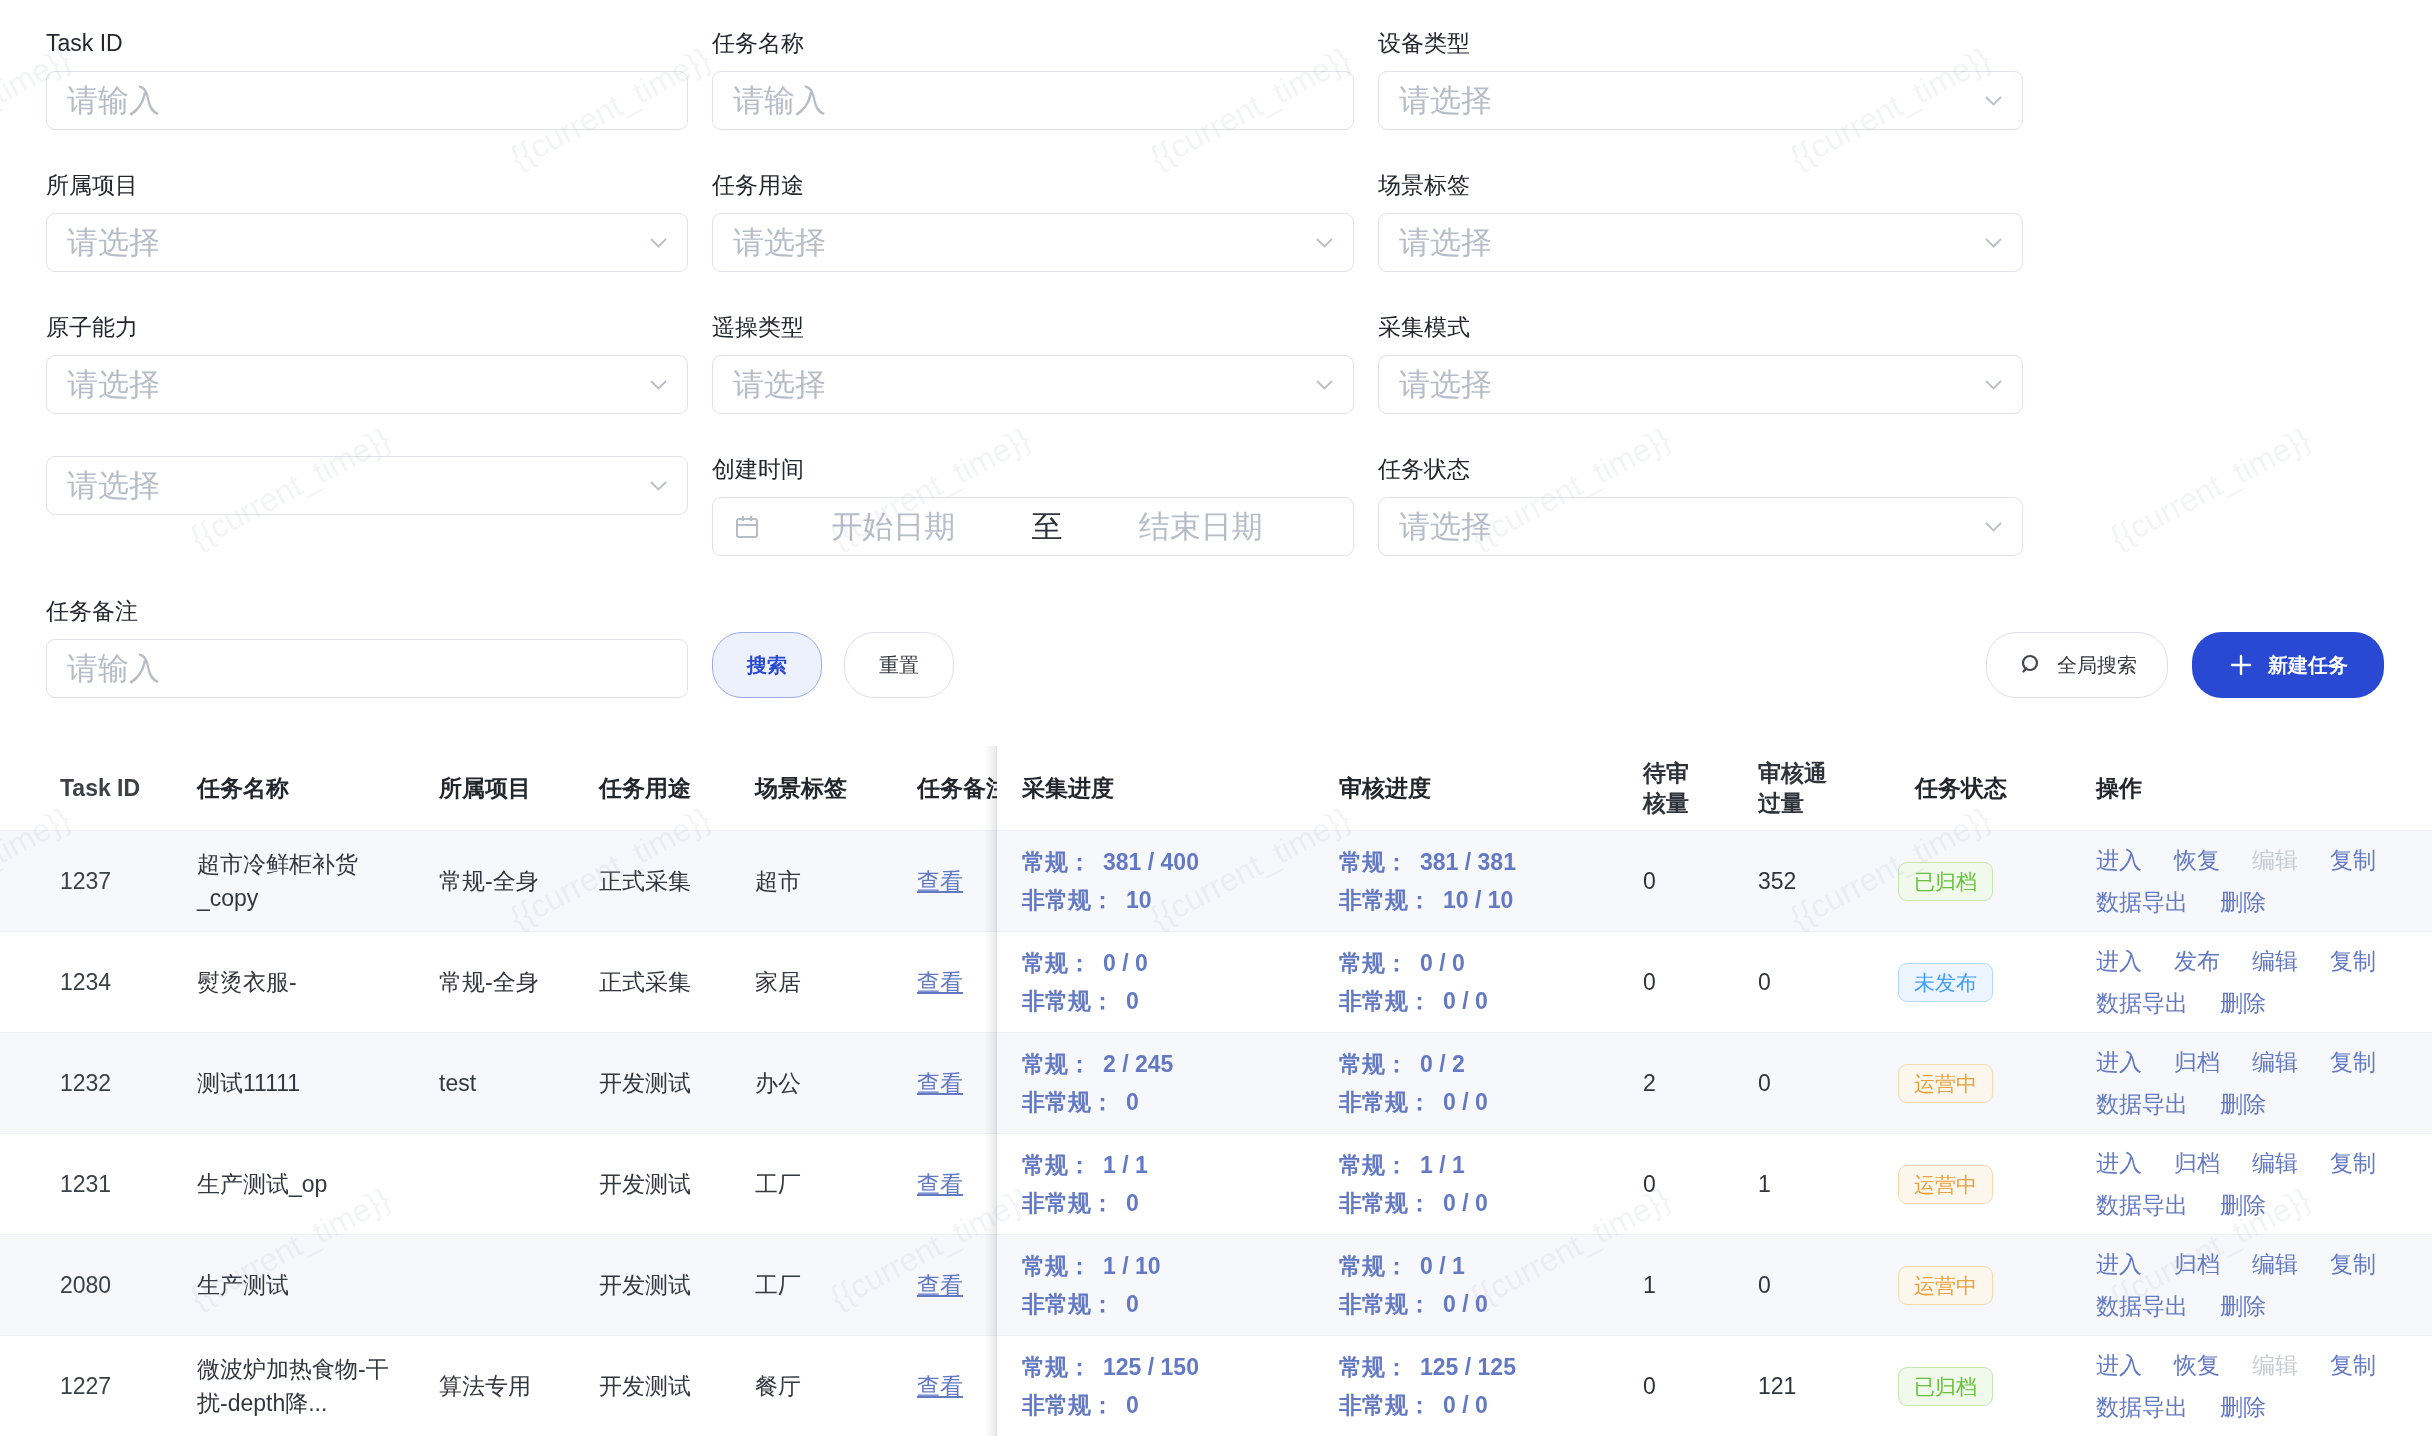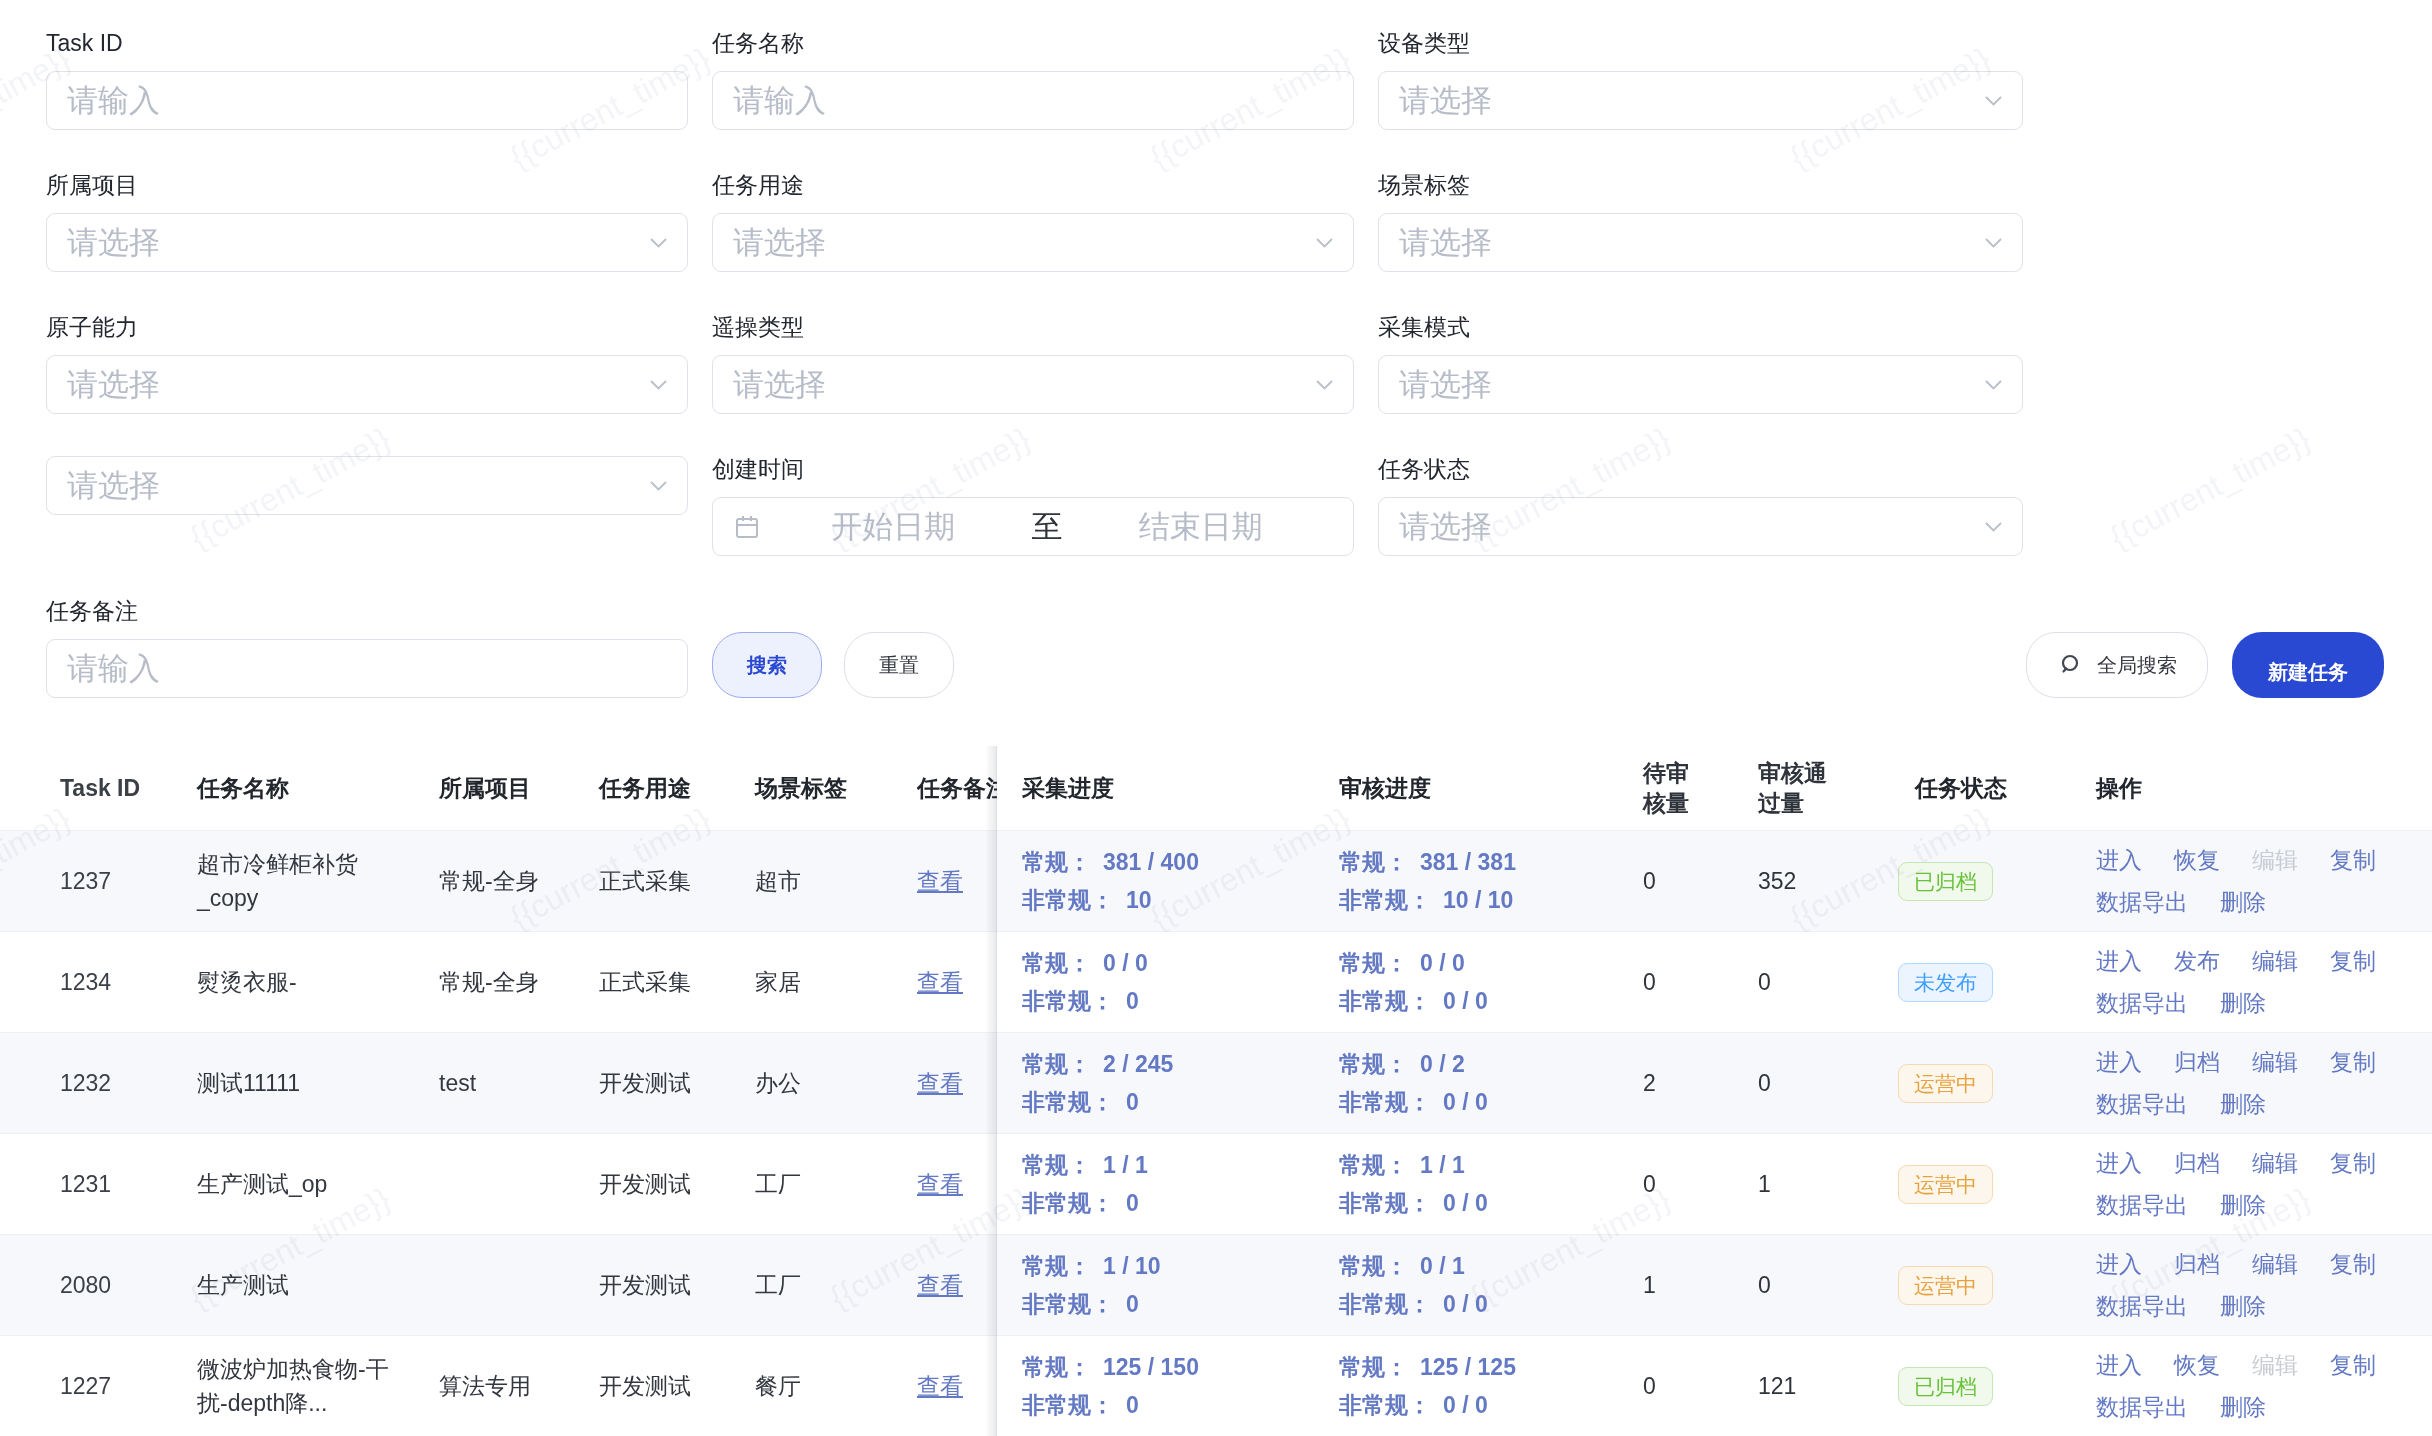--- a/index.html
+++ b/index.html
@@ -31,21 +31,21 @@
   .filter-bottom .field{width:642px;}
   .btn{
     height:66px;box-sizing:border-box;border-radius:30px;border:1.5px solid transparent;
     display:inline-flex;align-items:center;justify-content:center;padding:0 34px;
     font-size:20px;cursor:pointer;user-select:none;
   }
   .btn-search{background:#edf0fd;border-color:#9aabf2;color:var(--primary);font-weight:600;margin-left:24px;}
   .btn-reset{background:#fff;border-color:#dcdfe6;color:#343841;margin-left:22px;}
   .right-group{margin-left:auto;display:flex;gap:24px;}
   .btn-global{background:#fff;border-color:#dcdfe6;color:#343841;gap:14px;padding:0 30px;}
-  .btn-primary{background:var(--primary);color:#fff;gap:14px;font-weight:600;padding:16px 36px;border:none;flex-direction:column;}
+  .btn-primary{background:var(--primary);color:#fff;gap:14px;font-weight:600;padding:16px 36px;border:none;}
   
   .table{position:relative;margin-top:48px;z-index:1;}
   .t-head,.t-row{
     display:grid;
     grid-template-columns:197px 242px 160px 156px 162px 80px 334px 298px 121px 140px 200px 342px;
   }
   .t-head{height:84px;align-items:center;font-size:23px;font-weight:700;color:#22262d;border-bottom:1px solid #eef0f4;}
   .t-row{min-height:100px;align-items:center;font-size:23px;color:#33373f;border-bottom:1px solid #eef0f4;}
   .t-row.striped{background:var(--stripe);}
   .cell{display:flex;align-items:center;}

